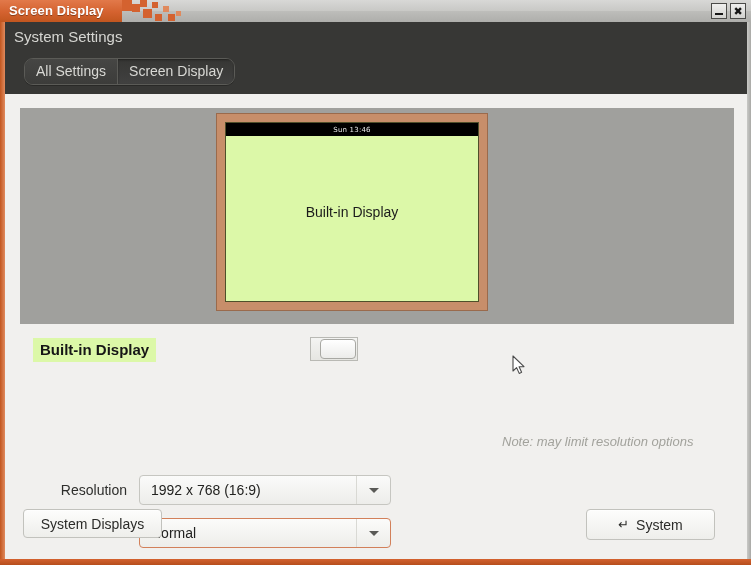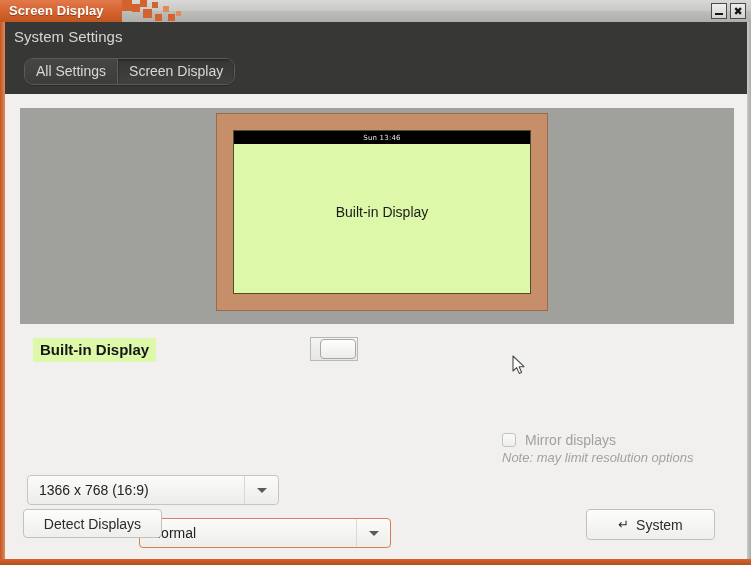--- a/index.html
+++ b/index.html
@@ -166,26 +166,26 @@
   #preview {
     position: absolute;
     left: 15px; top: 14px;
     width: 714px;
     height: 216px;
     background: #a0a09d;
   }
   #monitor {
     position: absolute;
     left: 196px; top: 5px;
-    width: 332px;
+    width: 272px;
     height: 198px;
     background: #c78e6a;
     border: 1px solid #9a6a4c;
     box-sizing: border-box;
-    padding: 16px;
+    padding: 8px;
   }
   #monitor-inner {
     position: relative;
     width: 100%;
     height: 100%;
     background: #dcf8a8;
     border: 1px solid #4f4f2a;
     box-sizing: border-box;
     overflow: hidden;
   }
@@ -441,48 +441,45 @@
     <div id="name-row">
       <span id="display-name">Built-in Display</span>
     </div>
 
     <div id="toggle">
       <span id="toggle-label">ON</span>
       <span id="toggle-knob"></span>
     </div>
 
     <div class="form-row" id="row-resolution">
+      <span class="form-label">Resolution</span>
       <div class="combo">
-        <span class="combo-value">1366 x 768 (16:9)</span>
+        <span class="combo-value">1992 x 768 (16:9)</span>
         <span class="combo-arrow">
           <span class="caret"></span>
         </span>
       </div>
     </div>
 
     <div class="form-row" id="row-rotation">
       <span class="form-label">Rotation</span>
       <div class="combo focused">
         <span class="combo-value">Normal</span>
         <span class="combo-arrow">
           <span class="caret"></span>
         </span>
       </div>
     </div>
 
     <div id="mirror-block">
-      <div id="mirror-row">
-        <span id="mirror-checkbox"></span>
-        <span id="mirror-label">Mirror displays</span>
-      </div>
       <div id="mirror-note">Note: may limit resolution options</div>
     </div>
 
     <div class="btn" id="btn-detect">
-      <span>Detect Displays</span>
+      <span>System Displays</span>
     </div>
 
     <div class="btn" id="btn-apply">
       <span id="apply-inner">
         <span id="apply-icon">↵</span>
         <span>System</span>
       </span>
     </div>
 
   </div>

